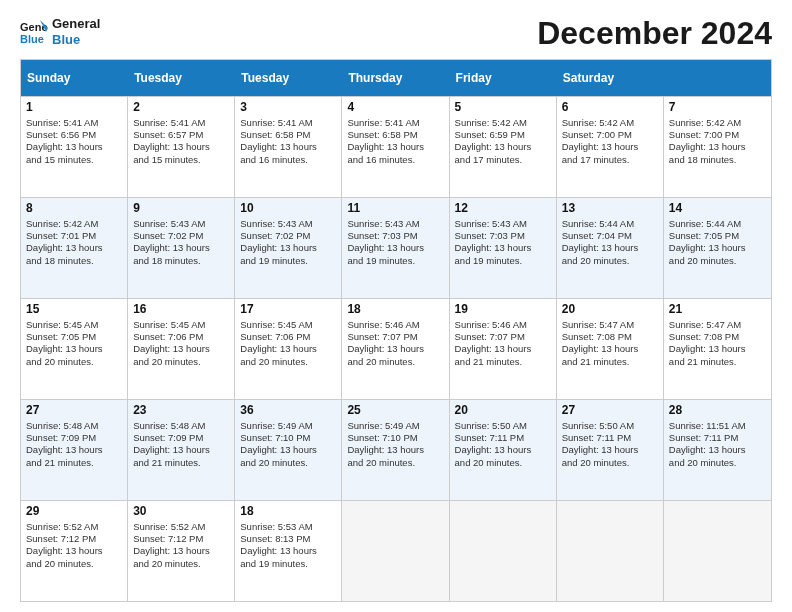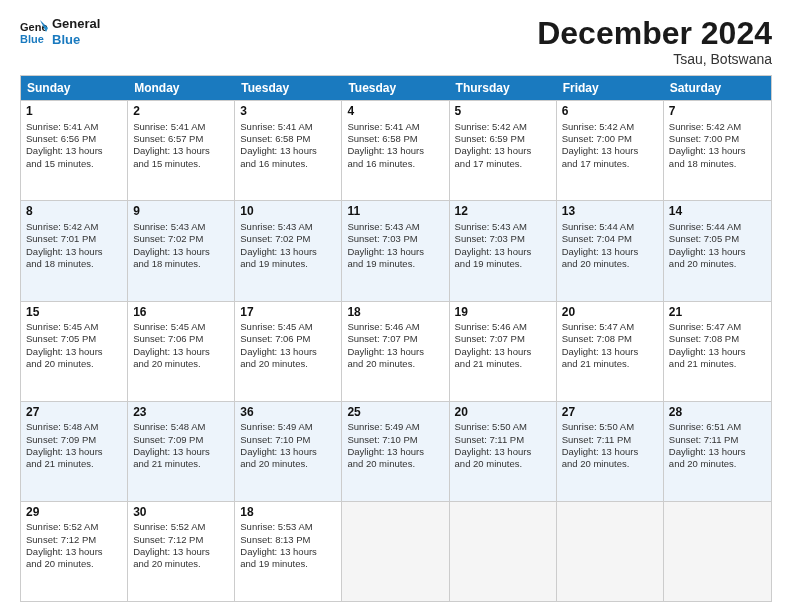--- a/index.html
+++ b/index.html
@@ -55,21 +55,21 @@
     }
     .cal-header {
       display: grid;
       grid-template-columns: repeat(7, 1fr);
       background: #1a7abf;
     }
     .cal-header-cell {
       color: #fff;
       font-weight: bold;
       font-size: 12px;
-      padding: 5px 6px;
+      padding: 11px 6px;
       text-align: left;
     }
     .cal-body {
       display: flex;
       flex-direction: column;
       flex: 1;
     }
     .cal-row {
       display: grid;
       grid-template-columns: repeat(7, 1fr);
@@ -116,28 +116,26 @@
         <polygon points="20,2 28,10 22,6" fill="#1a7abf"></polygon>
         <polygon points="22,6 28,10 26,14" fill="#2590d0"></polygon>
       </svg>
       <div style="display:flex;flex-direction:column;line-height:1.2;">
         <span style="font-size:13px;font-weight:bold;color:#1a1a1a;">General</span>
         <span style="font-size:13px;font-weight:bold;color:#1a7abf;">Blue</span>
       </div>
     </div>
     <div class="title-block">
       <div class="main-title">December 2024</div>
-      <div class="subtitle">Tsau, Botswana</div>
     </div>
   </div>
 
   <div class="calendar">
     <div class="cal-header" id="cal-header">
         <div class="cal-header-cell">Sunday</div>
-        <div class="cal-header-cell">Monday</div>
         <div class="cal-header-cell">Tuesday</div>
         <div class="cal-header-cell">Tuesday</div>
         <div class="cal-header-cell">Thursday</div>
         <div class="cal-header-cell">Friday</div>
         <div class="cal-header-cell">Saturday</div>
       </div>
     <div class="cal-body" id="cal-body">
         <div class="cal-row">
           <div class="cal-cell">
         <span class="day-num">1</span>
@@ -329,21 +327,21 @@
       </div>
           <div class="cal-cell">
         <span class="day-num">27</span>
         <span>Sunrise: 5:50 AM</span><br>
         <span>Sunset: 7:11 PM</span><br>
         <span>Daylight: 13 hours</span><br>
         <span>and 20 minutes.</span>
       </div>
           <div class="cal-cell">
         <span class="day-num">28</span>
-        <span>Sunrise: 6:51 AM</span><br>
+        <span>Sunrise: 11:51 AM</span><br>
         <span>Sunset: 7:11 PM</span><br>
         <span>Daylight: 13 hours</span><br>
         <span>and 20 minutes.</span>
       </div>
         </div>
         <div class="cal-row">
           <div class="cal-cell">
         <span class="day-num">29</span>
         <span>Sunrise: 5:52 AM</span><br>
         <span>Sunset: 7:12 PM</span><br>

